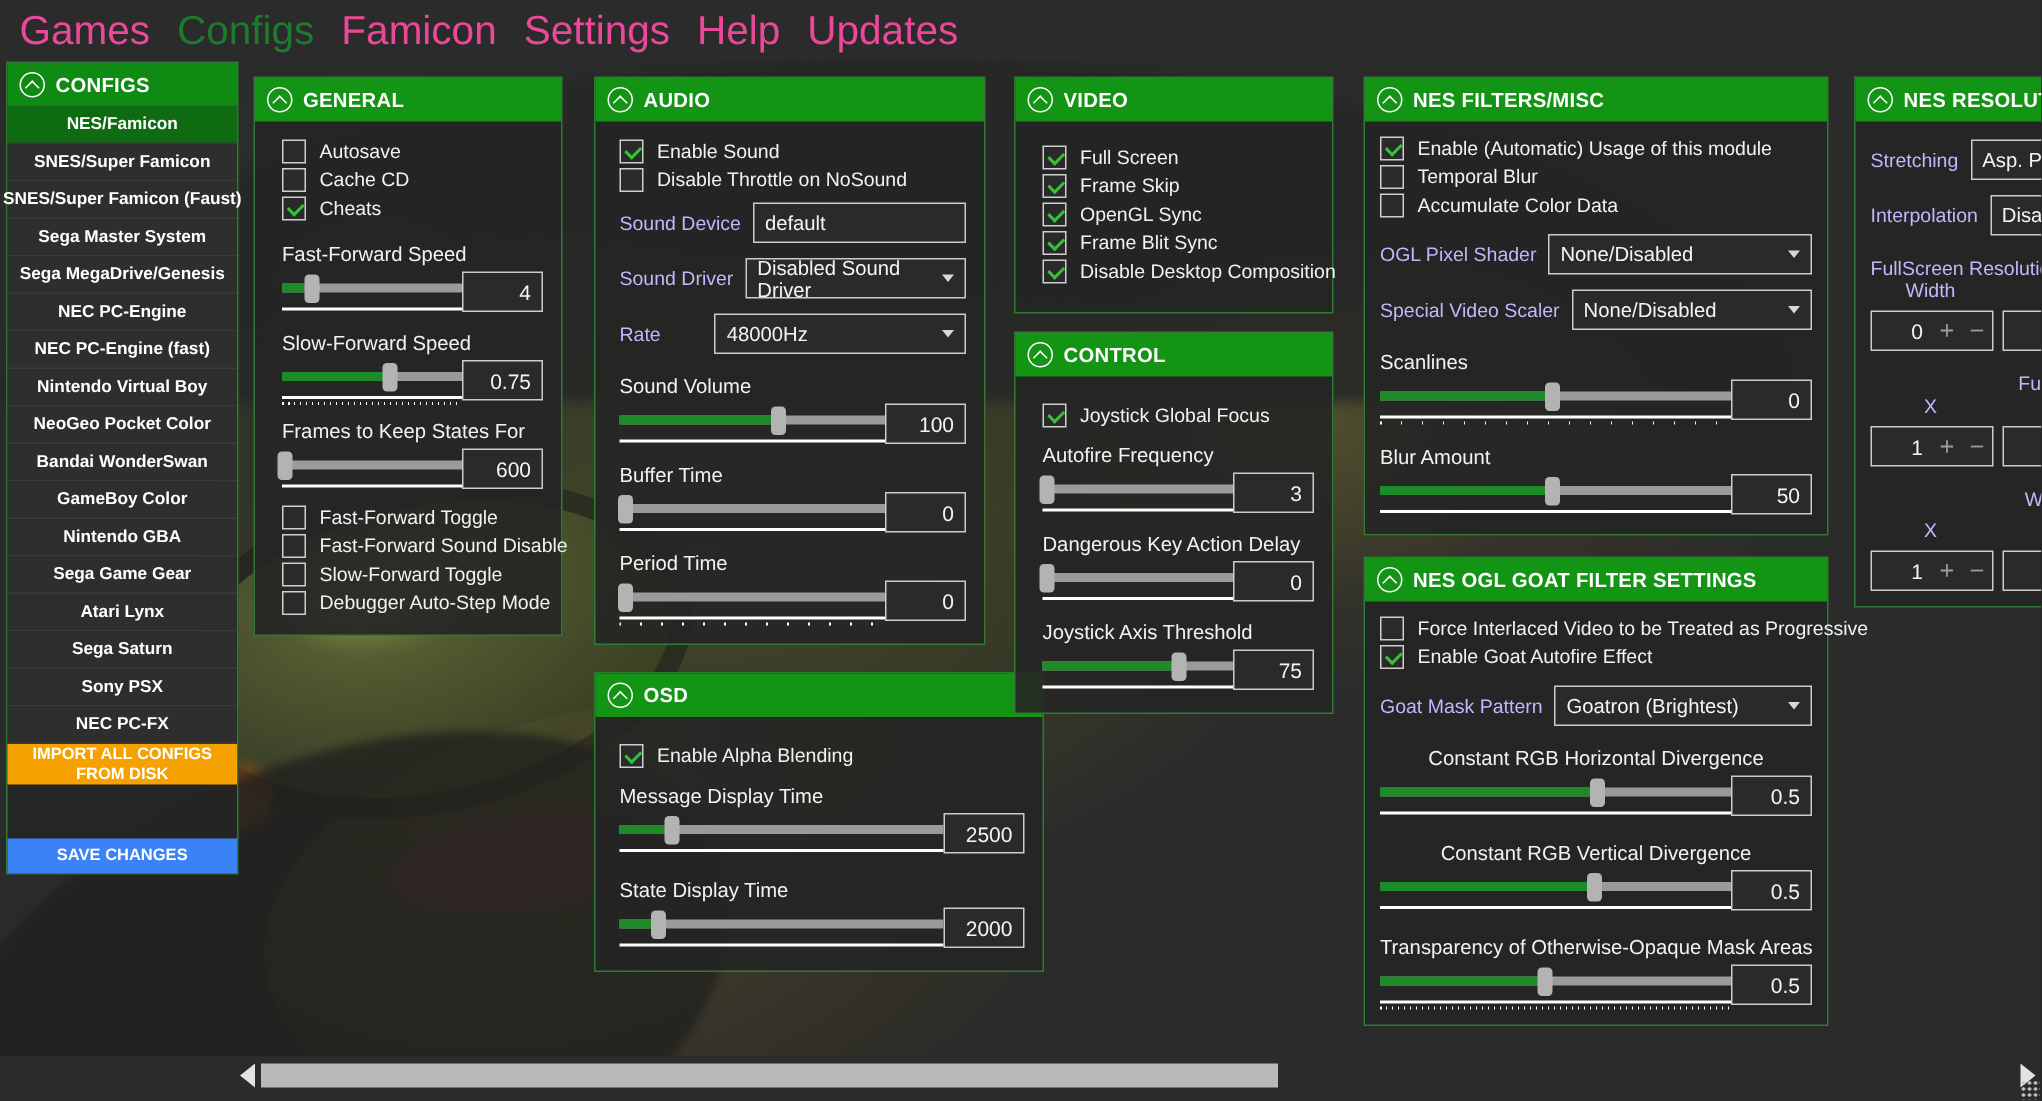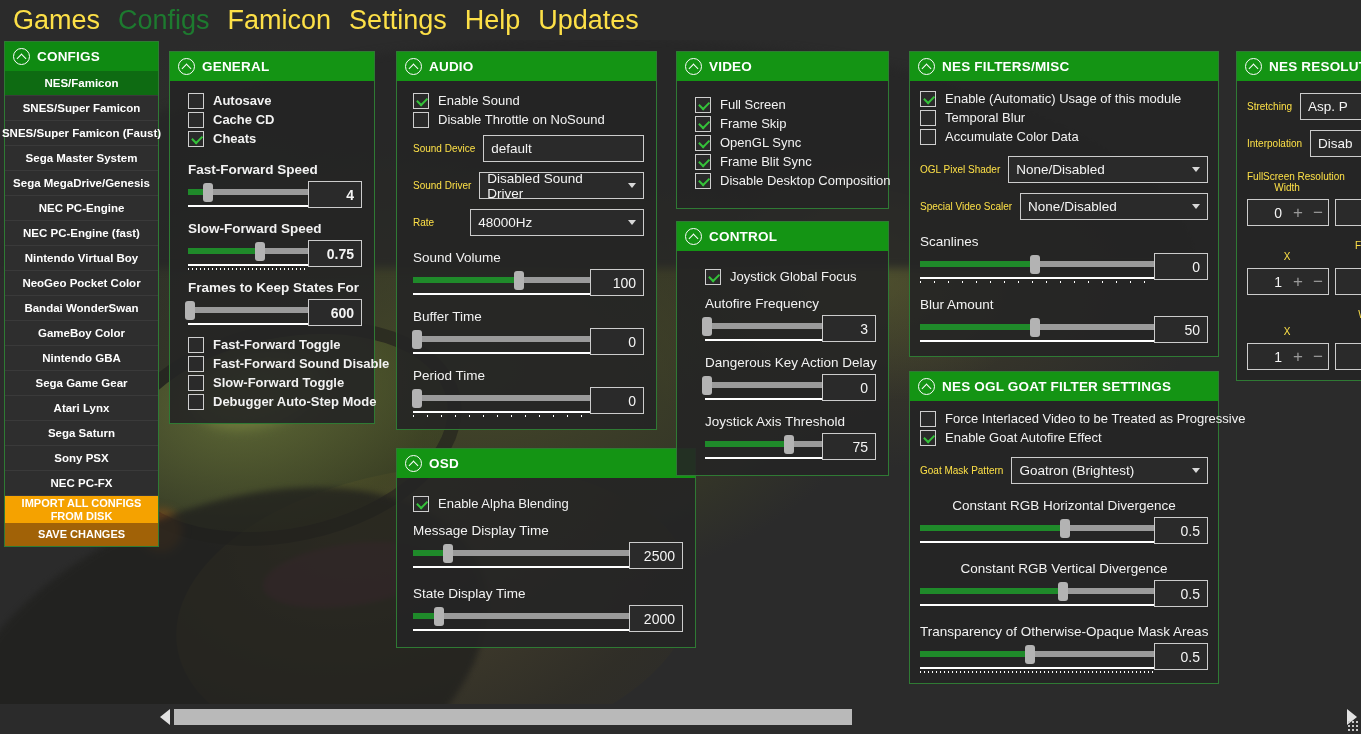--- a/index.html
+++ b/index.html
@@ -79,21 +79,21 @@
   #menubar {
     position: absolute; left: 0; top: 0;
     width: 1361px; height: 40px;
     background: #2b2b2b;
     display: flex; align-items: center;
     padding-left: 4px;
     z-index: 20;
   }
   .menu-item {
     font-size: 27px;
-    color: #fde047;
+    color: #ec4899;
     padding: 0 9px;
     line-height: 32px;
     cursor: default;
     white-space: nowrap;
   }
   .menu-item.active { color: #1d7a2f; }
 
   
   .panel {
     position: absolute;
@@ -152,21 +152,21 @@
   .side-action {
     display: flex; flex-direction: column;
     align-items: center; justify-content: center;
     color: #ffffff;
     font-size: 11px; font-weight: bold;
     line-height: 13px;
     text-align: center;
     cursor: default;
   }
   #side-import { background: #f5a200; height: 27px; color: #ffffff; }
-  #side-save { background: #a16207; height: 23px; }
+  #side-save { background: #3b82f6; height: 23px; margin-top: 36px; }
 
   
   .cb-row { display: flex; align-items: center; gap: 9px; height: 19px; }
   .cb {
     width: 16px; height: 16px;
     border: 1px solid #cfcfcf;
     background: #2a2a2a;
     flex: 0 0 auto;
     position: relative;
   }
@@ -175,21 +175,21 @@
     position: absolute;
     left: 3px; top: 3px;
     width: 8px; height: 4.5px;
     border-left: 2px solid #35c23a;
     border-bottom: 2px solid #35c23a;
     transform: rotate(-45deg);
   }
   .cb-label { color: #f2f2f2; font-size: 13px; white-space: nowrap; }
 
   
-  .f-label { color: #fde047; font-size: 10px; white-space: nowrap; }
+  .f-label { color: #c4b5fd; font-size: 13px; white-space: nowrap; }
 
   
   .textfield, .dropdown {
     border: 1px solid #cccccc;
     background: #2a2a2a;
     color: #f4f4f4;
     font-size: 13.5px;
     height: 27px;
     display: flex; align-items: center;
     padding: 0 7px;
@@ -364,21 +364,21 @@
         <span>SAVE CHANGES</span>
       </div>
     </div>
   </div>
 
   <div class="panel" id="p-general" style="left:169px;top:51px;width:206px;">
     <div class="panel-head">
       <div class="collapse-icon"></div>
       <div class="panel-title">GENERAL</div>
     </div>
-    <div class="panel-body" style="padding-left:18px;font-weight:bold;">
+    <div class="panel-body" style="padding-left:18px;">
       <div class="cb-row">
         <div class="cb"></div>
         <div class="cb-label">Autosave</div>
       </div>
       <div class="cb-row">
         <div class="cb"></div>
         <div class="cb-label">Cache CD</div>
       </div>
       <div class="cb-row">
         <div class="cb checked"></div>
@@ -581,21 +581,21 @@
         <div class="cb-label">Disable Desktop Composition</div>
       </div>
     </div>
   </div>
 
   <div class="panel" id="p-control" style="left:676px;top:221px;width:213px;">
     <div class="panel-head">
       <div class="collapse-icon"></div>
       <div class="panel-title">CONTROL</div>
     </div>
-    <div class="panel-body" style="padding-left:18px;margin-left:10px;">
+    <div class="panel-body" style="padding-left:18px;">
       <div class="gap6"></div>
       <div class="cb-row">
         <div class="cb checked"></div>
         <div class="cb-label">Joystick Global Focus</div>
       </div>
 
       <div class="gap10"></div>
       <div class="slider-label">Autofire Frequency</div>
       <div class="slider-row">
         <div class="sl-wrap">

